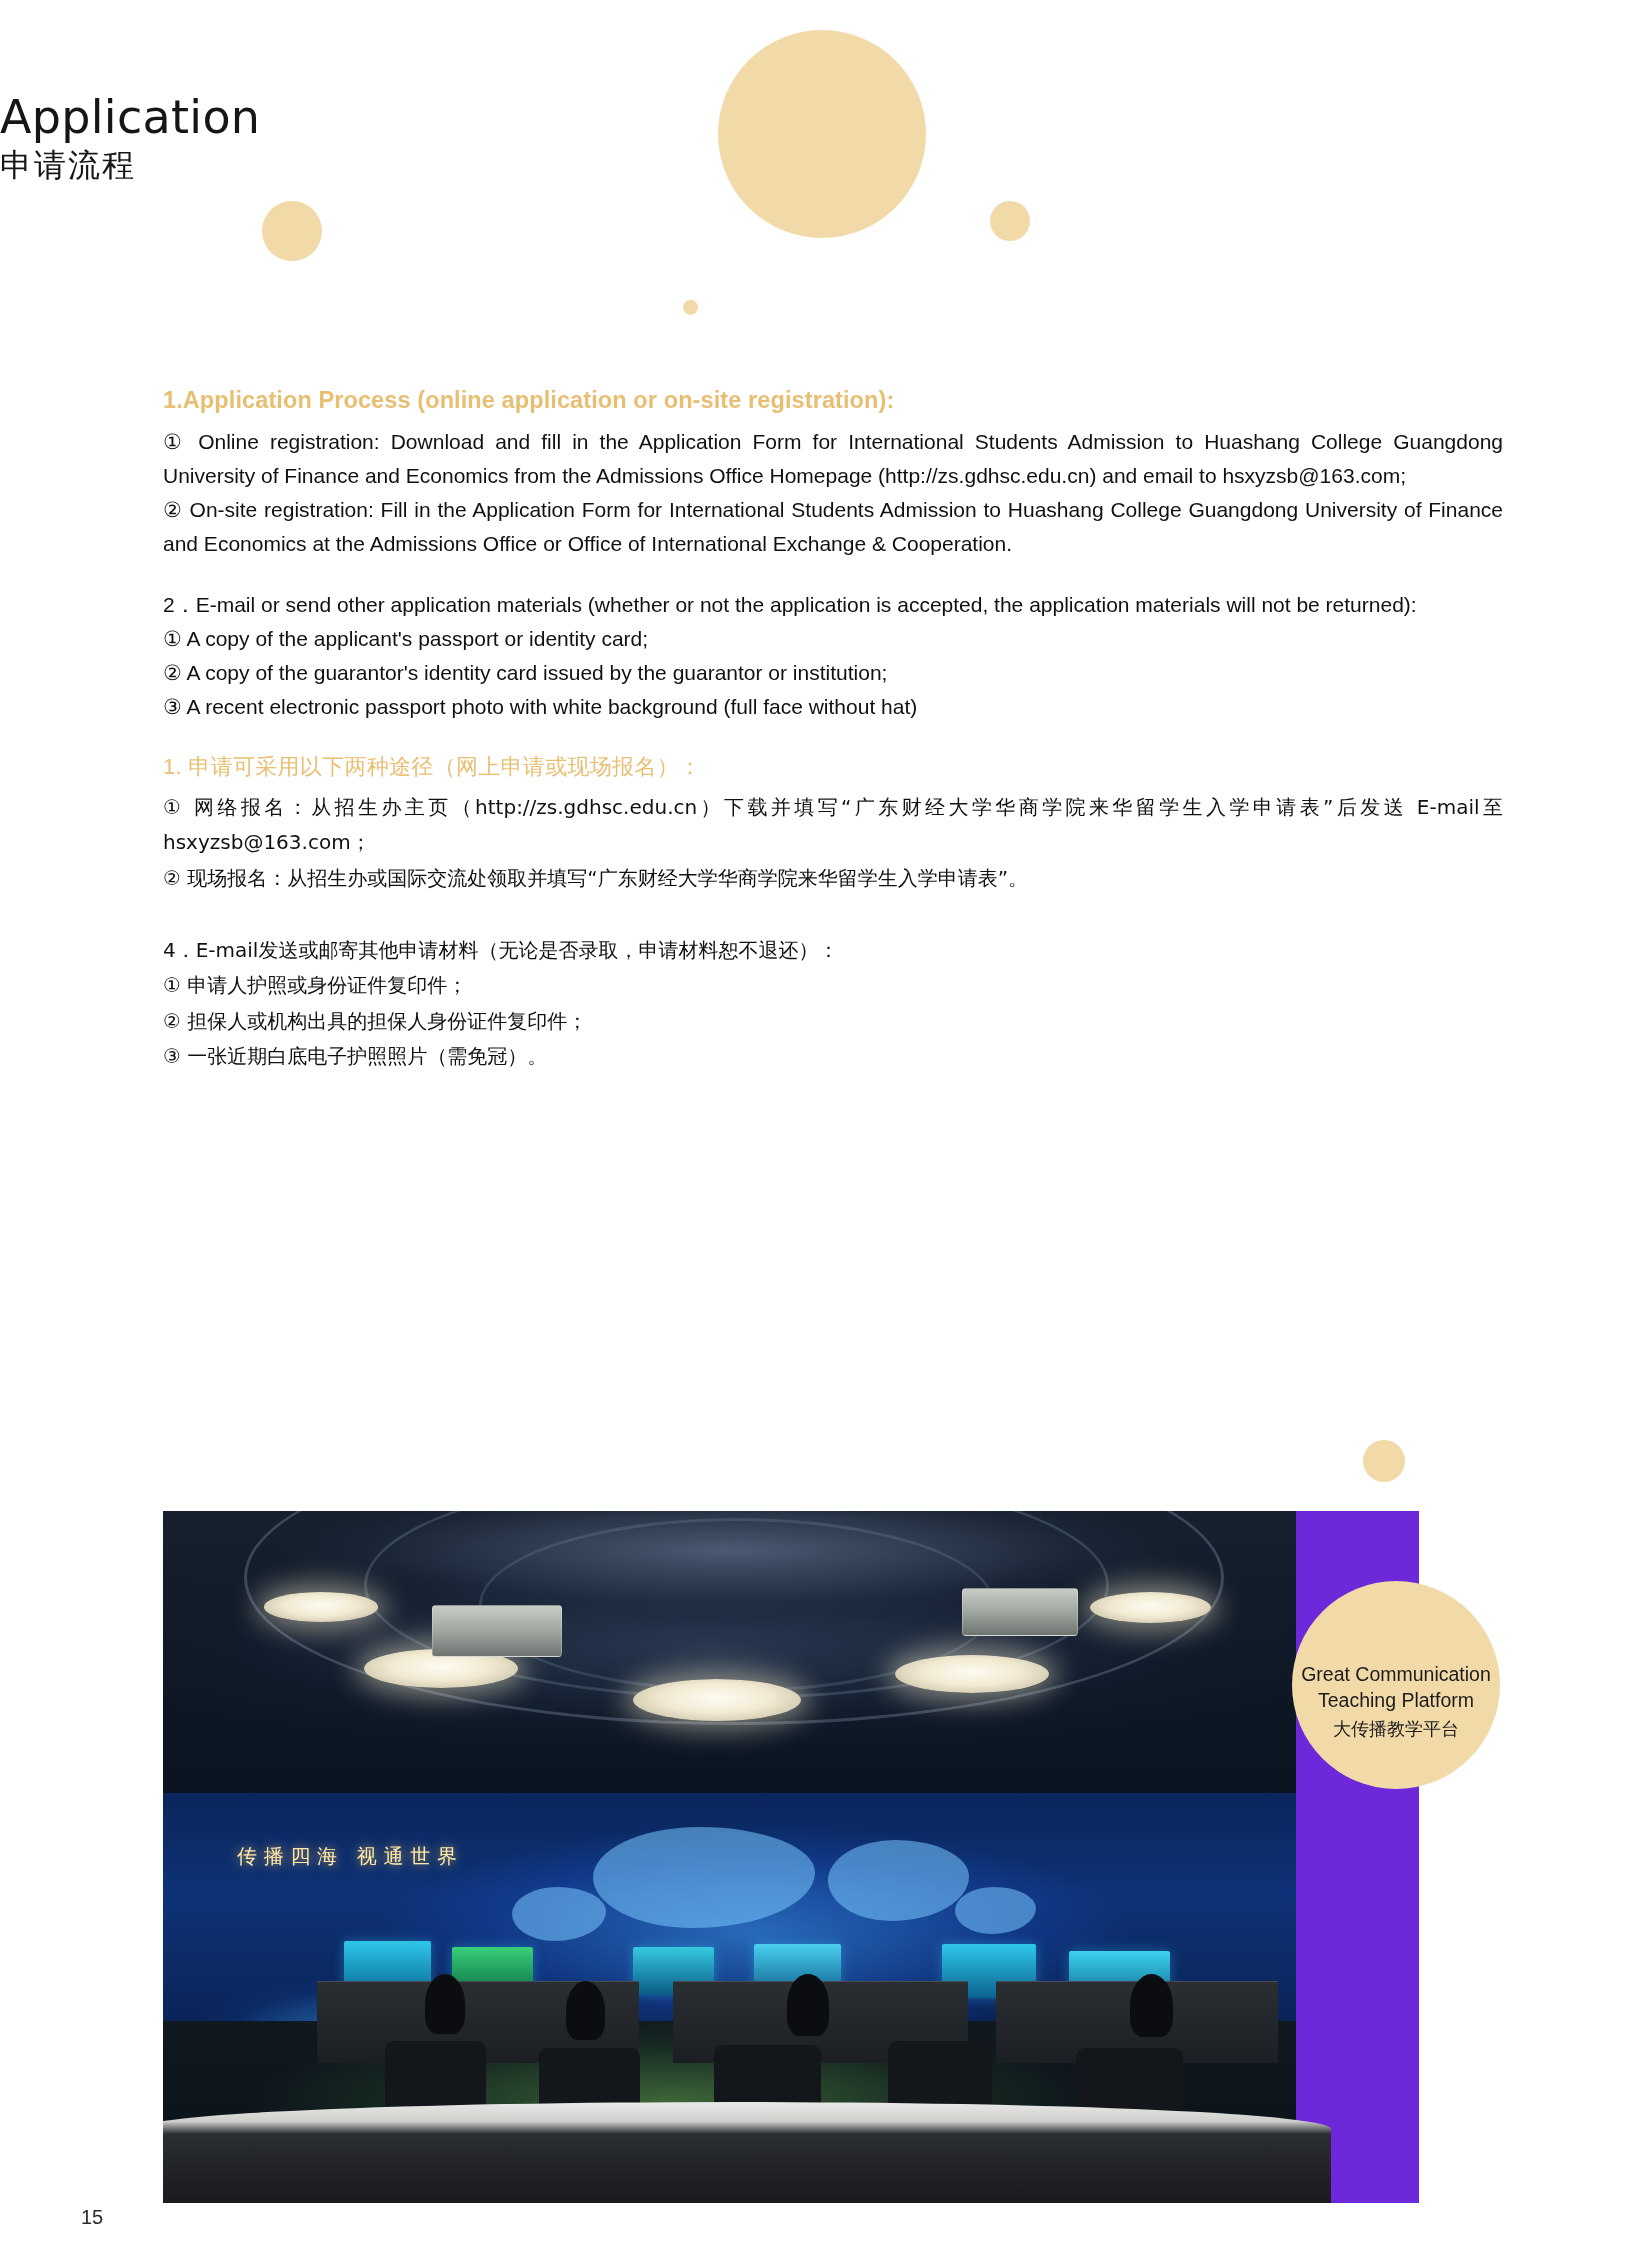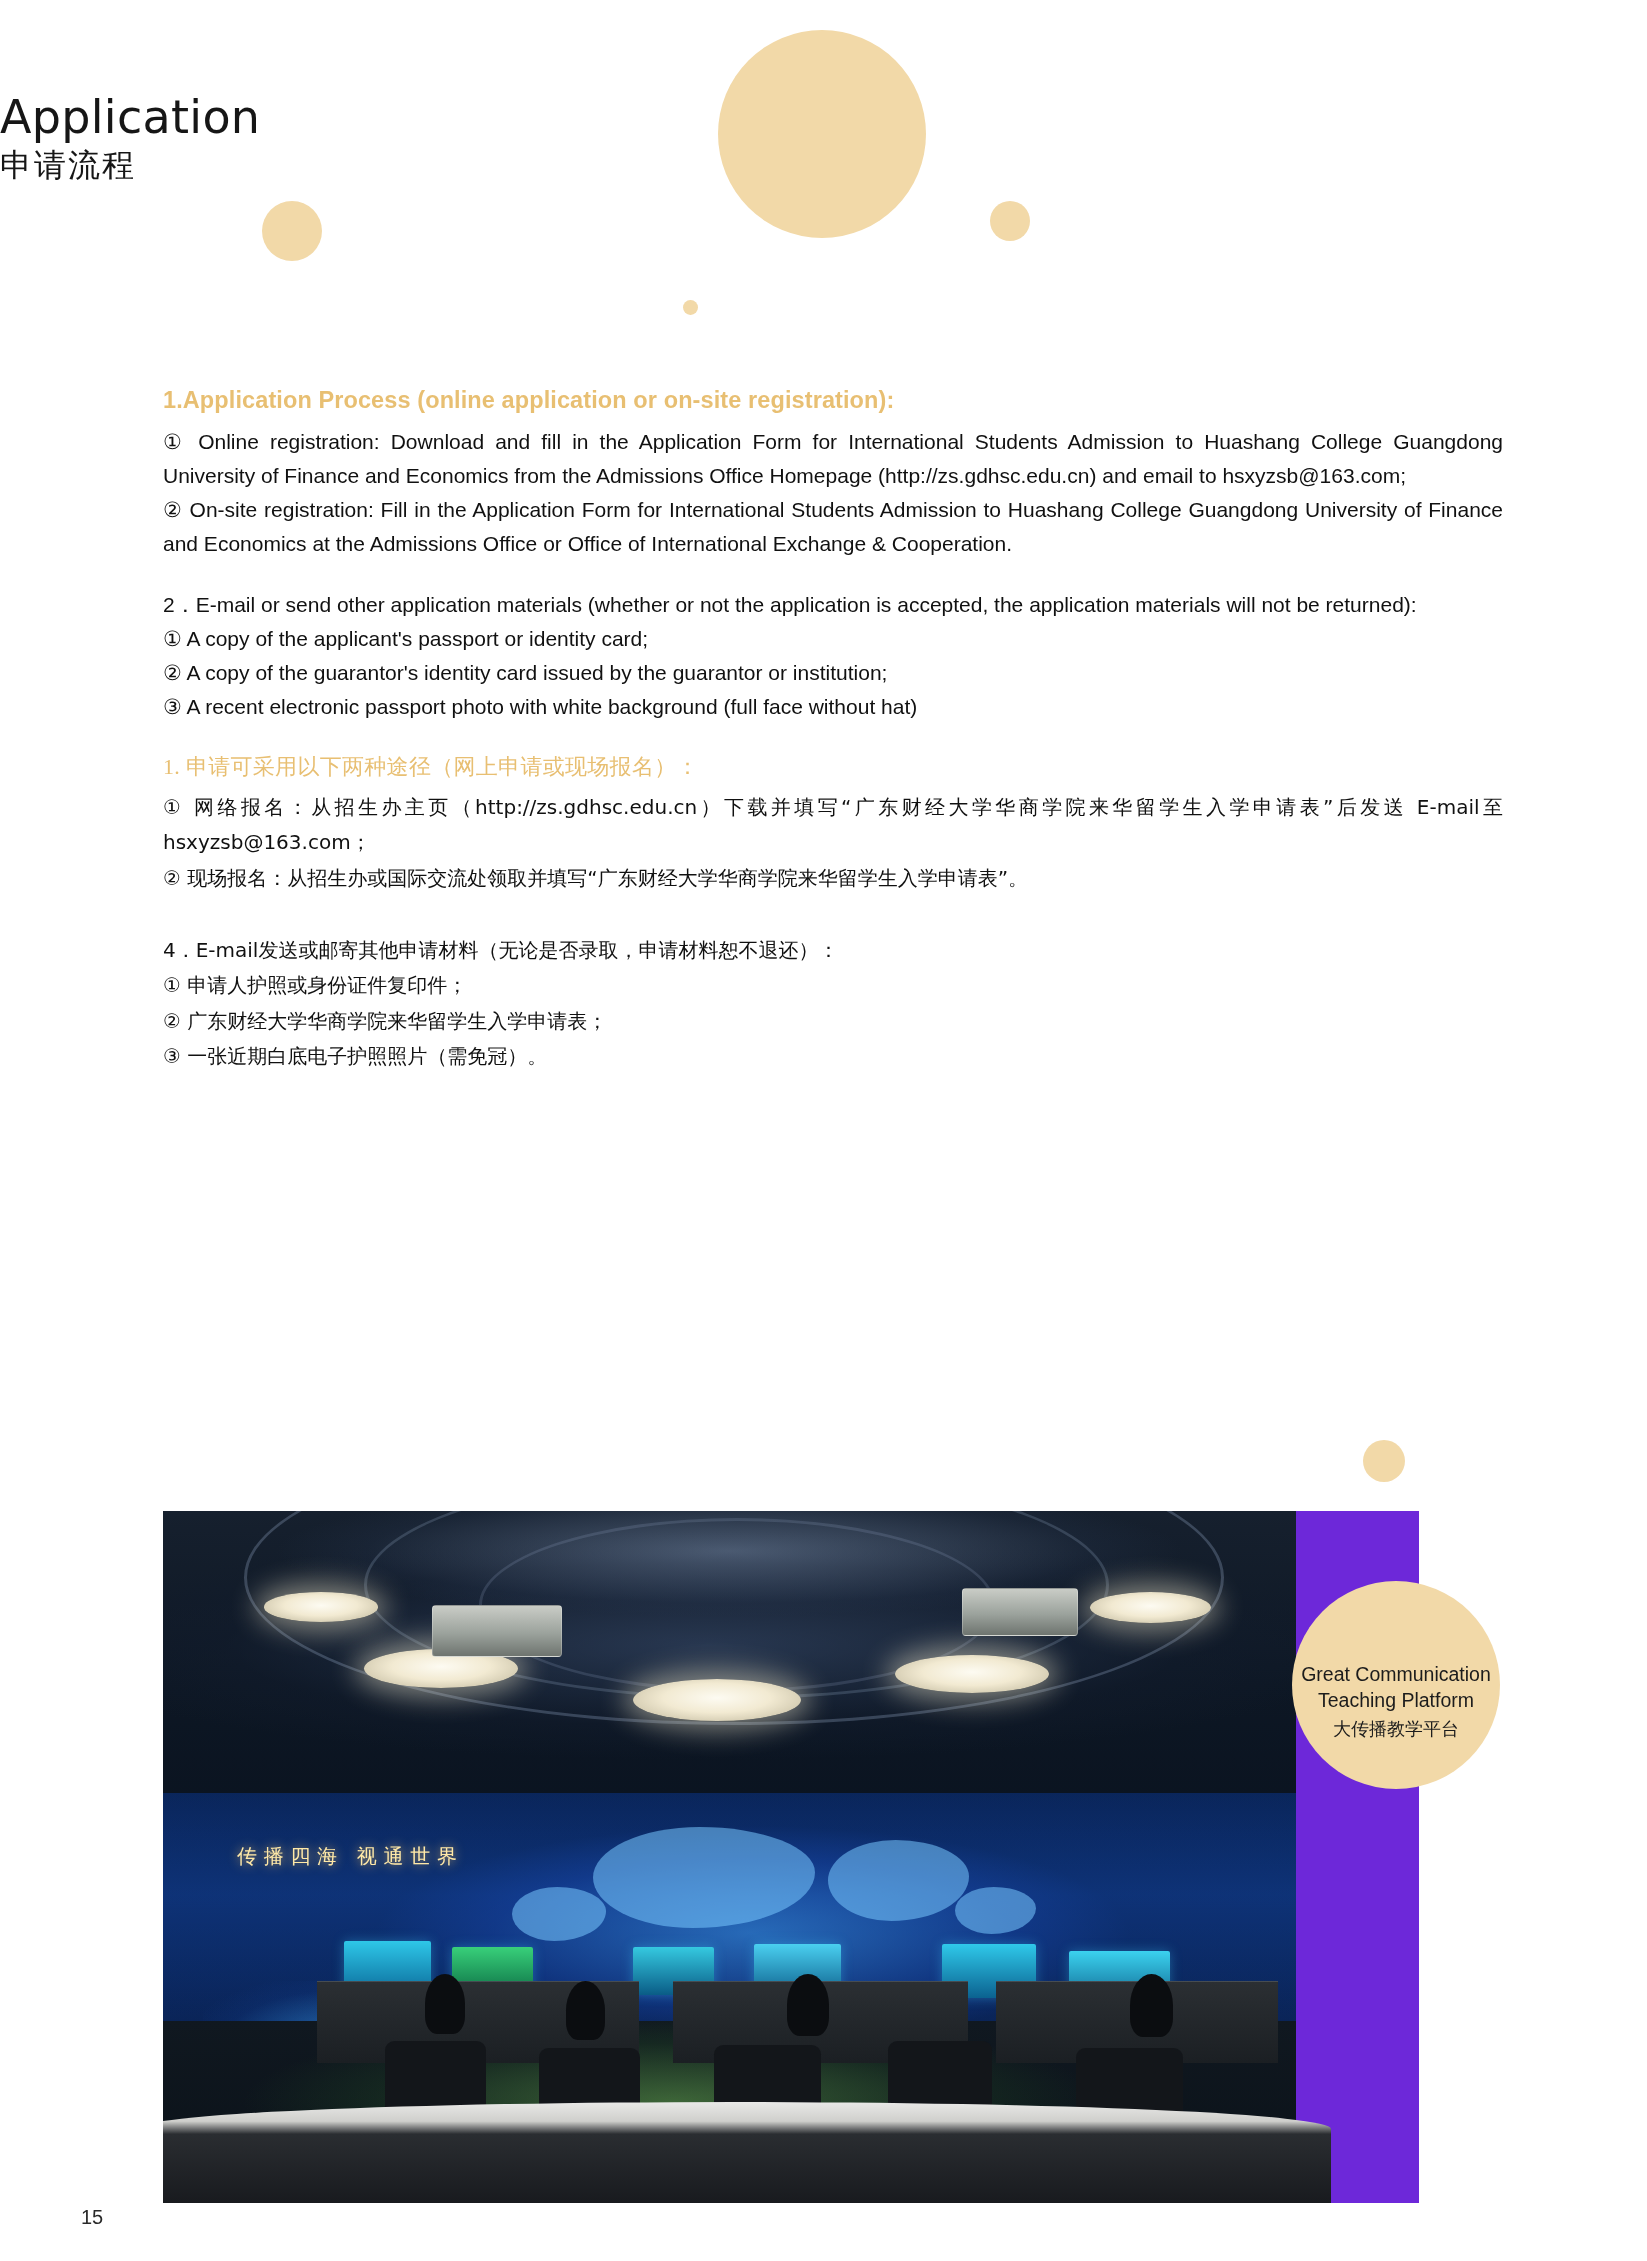--- a/index.html
+++ b/index.html
@@ -108,21 +108,21 @@
     margin-bottom: 8px;
     letter-spacing: 0.1px;
   }
   .section-head-cn {
     color: #e8bf72;
     font-weight: normal;
     font-size: 22px;
     line-height: 1.45;
     margin-bottom: 6.7px;
     letter-spacing: 0.3px;
-    font-family: Liberation Serif, serif;
+    font-family: Liberation Sans, sans-serif;
   }
 
   p.para {
     font-size: 21px;
     line-height: 1.62;
     margin: 0 0 0 0;
     color: #111111;
     text-align: justify;
     text-justify: inter-word;
   }
@@ -295,21 +295,21 @@
   <div class="gap-md"></div>
 
   <div class="section-head-cn">1. 申请可采用以下两种途径（网上申请或现场报名）：</div>
   <p class="para-cn">① 网络报名：从招生办主页（http://zs.gdhsc.edu.cn）下载并填写“广东财经大学华商学院来华留学生入学申请表”后发送 E-mail至hsxyzsb@163.com；</p>
   <p class="para-cn">② 现场报名：从招生办或国际交流处领取并填写“广东财经大学华商学院来华留学生入学申请表”。</p>
 
   <div class="gap-lg"></div>
 
   <p class="para-cn">4．E-mail发送或邮寄其他申请材料（无论是否录取，申请材料恕不退还）：</p>
   <p class="para-cn">① 申请人护照或身份证件复印件；</p>
-  <p class="para-cn">② 广东财经大学华商学院来华留学生入学申请表；</p>
+  <p class="para-cn">② 担保人或机构出具的担保人身份证件复印件；</p>
   <p class="para-cn">③ 一张近期白底电子护照照片（需免冠）。</p>
 
 </div>
 
 <div id="photo-wrap">
   <div class="ph" id="ph-ceiling"></div>
 
   <div class="ceil-ring" style="left:81px; top:-81px; width:974px; height:289px;"></div>
   <div class="ceil-ring" style="left:201px; top:-40px; width:739px; height:222px; border-color:rgba(160,180,210,.22);"></div>
   <div class="ceil-ring" style="left:316px; top:6.7px; width:510px; height:168px; border-color:rgba(160,180,210,.18);"></div>

